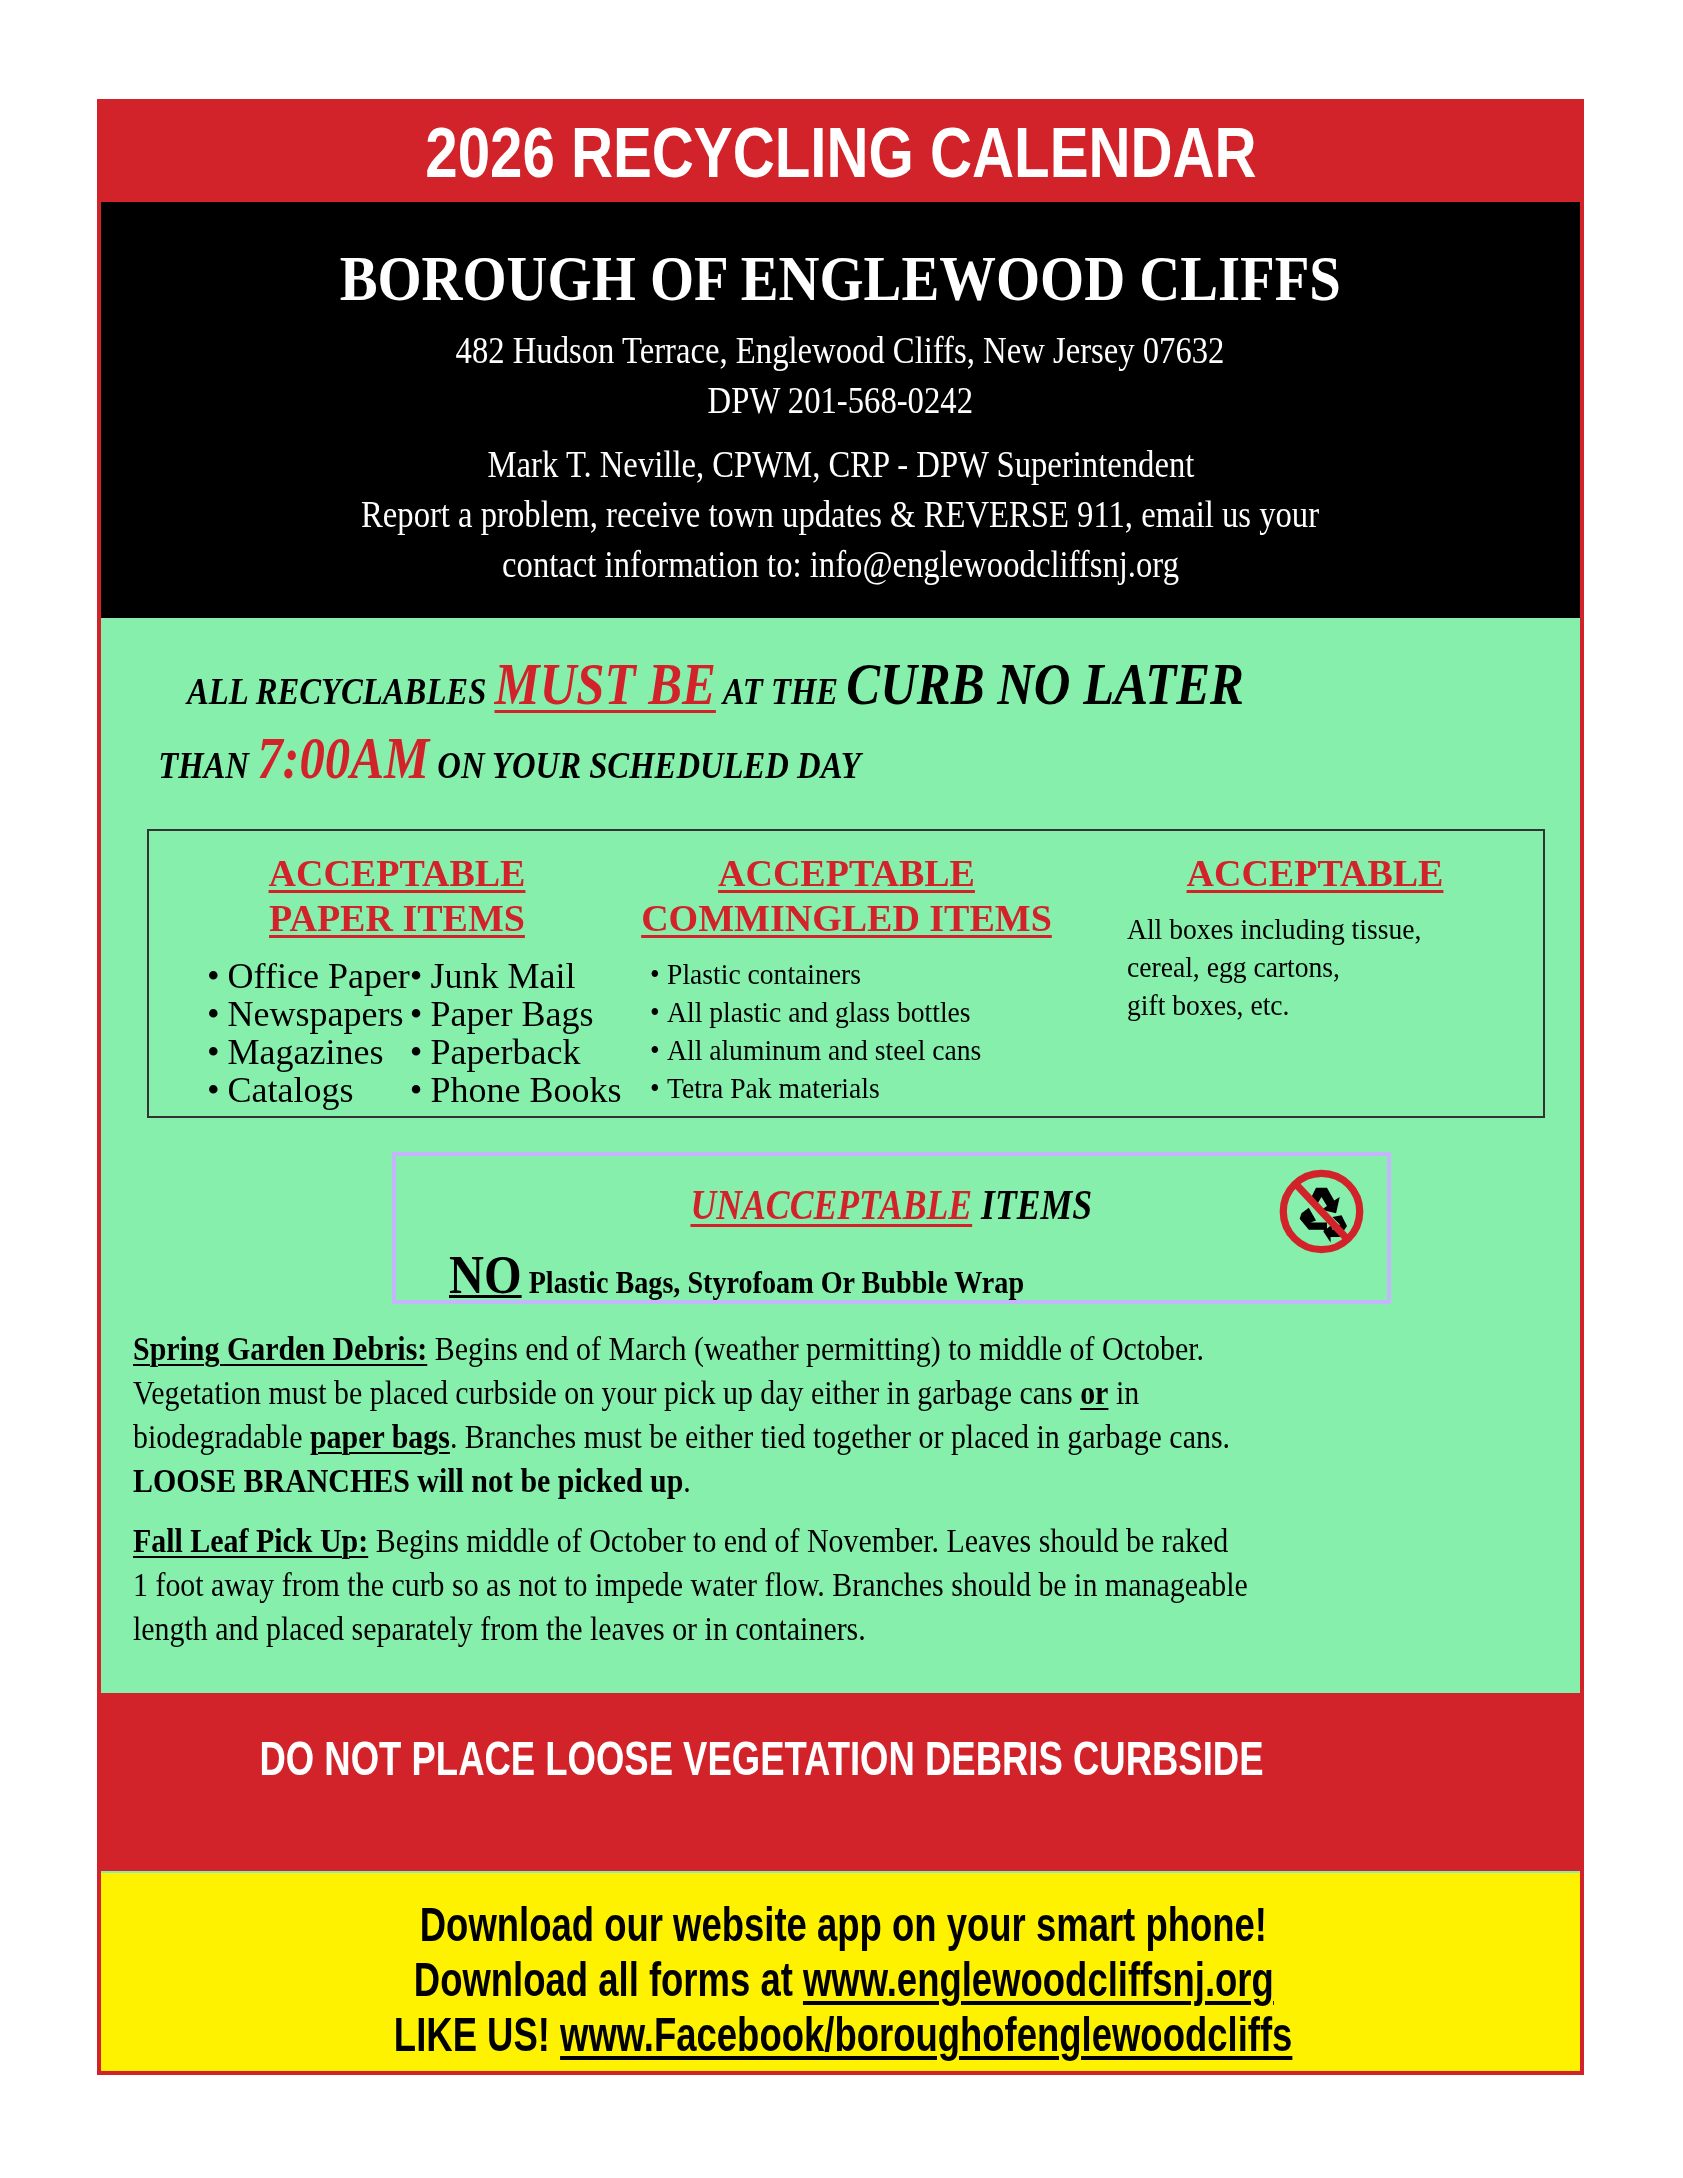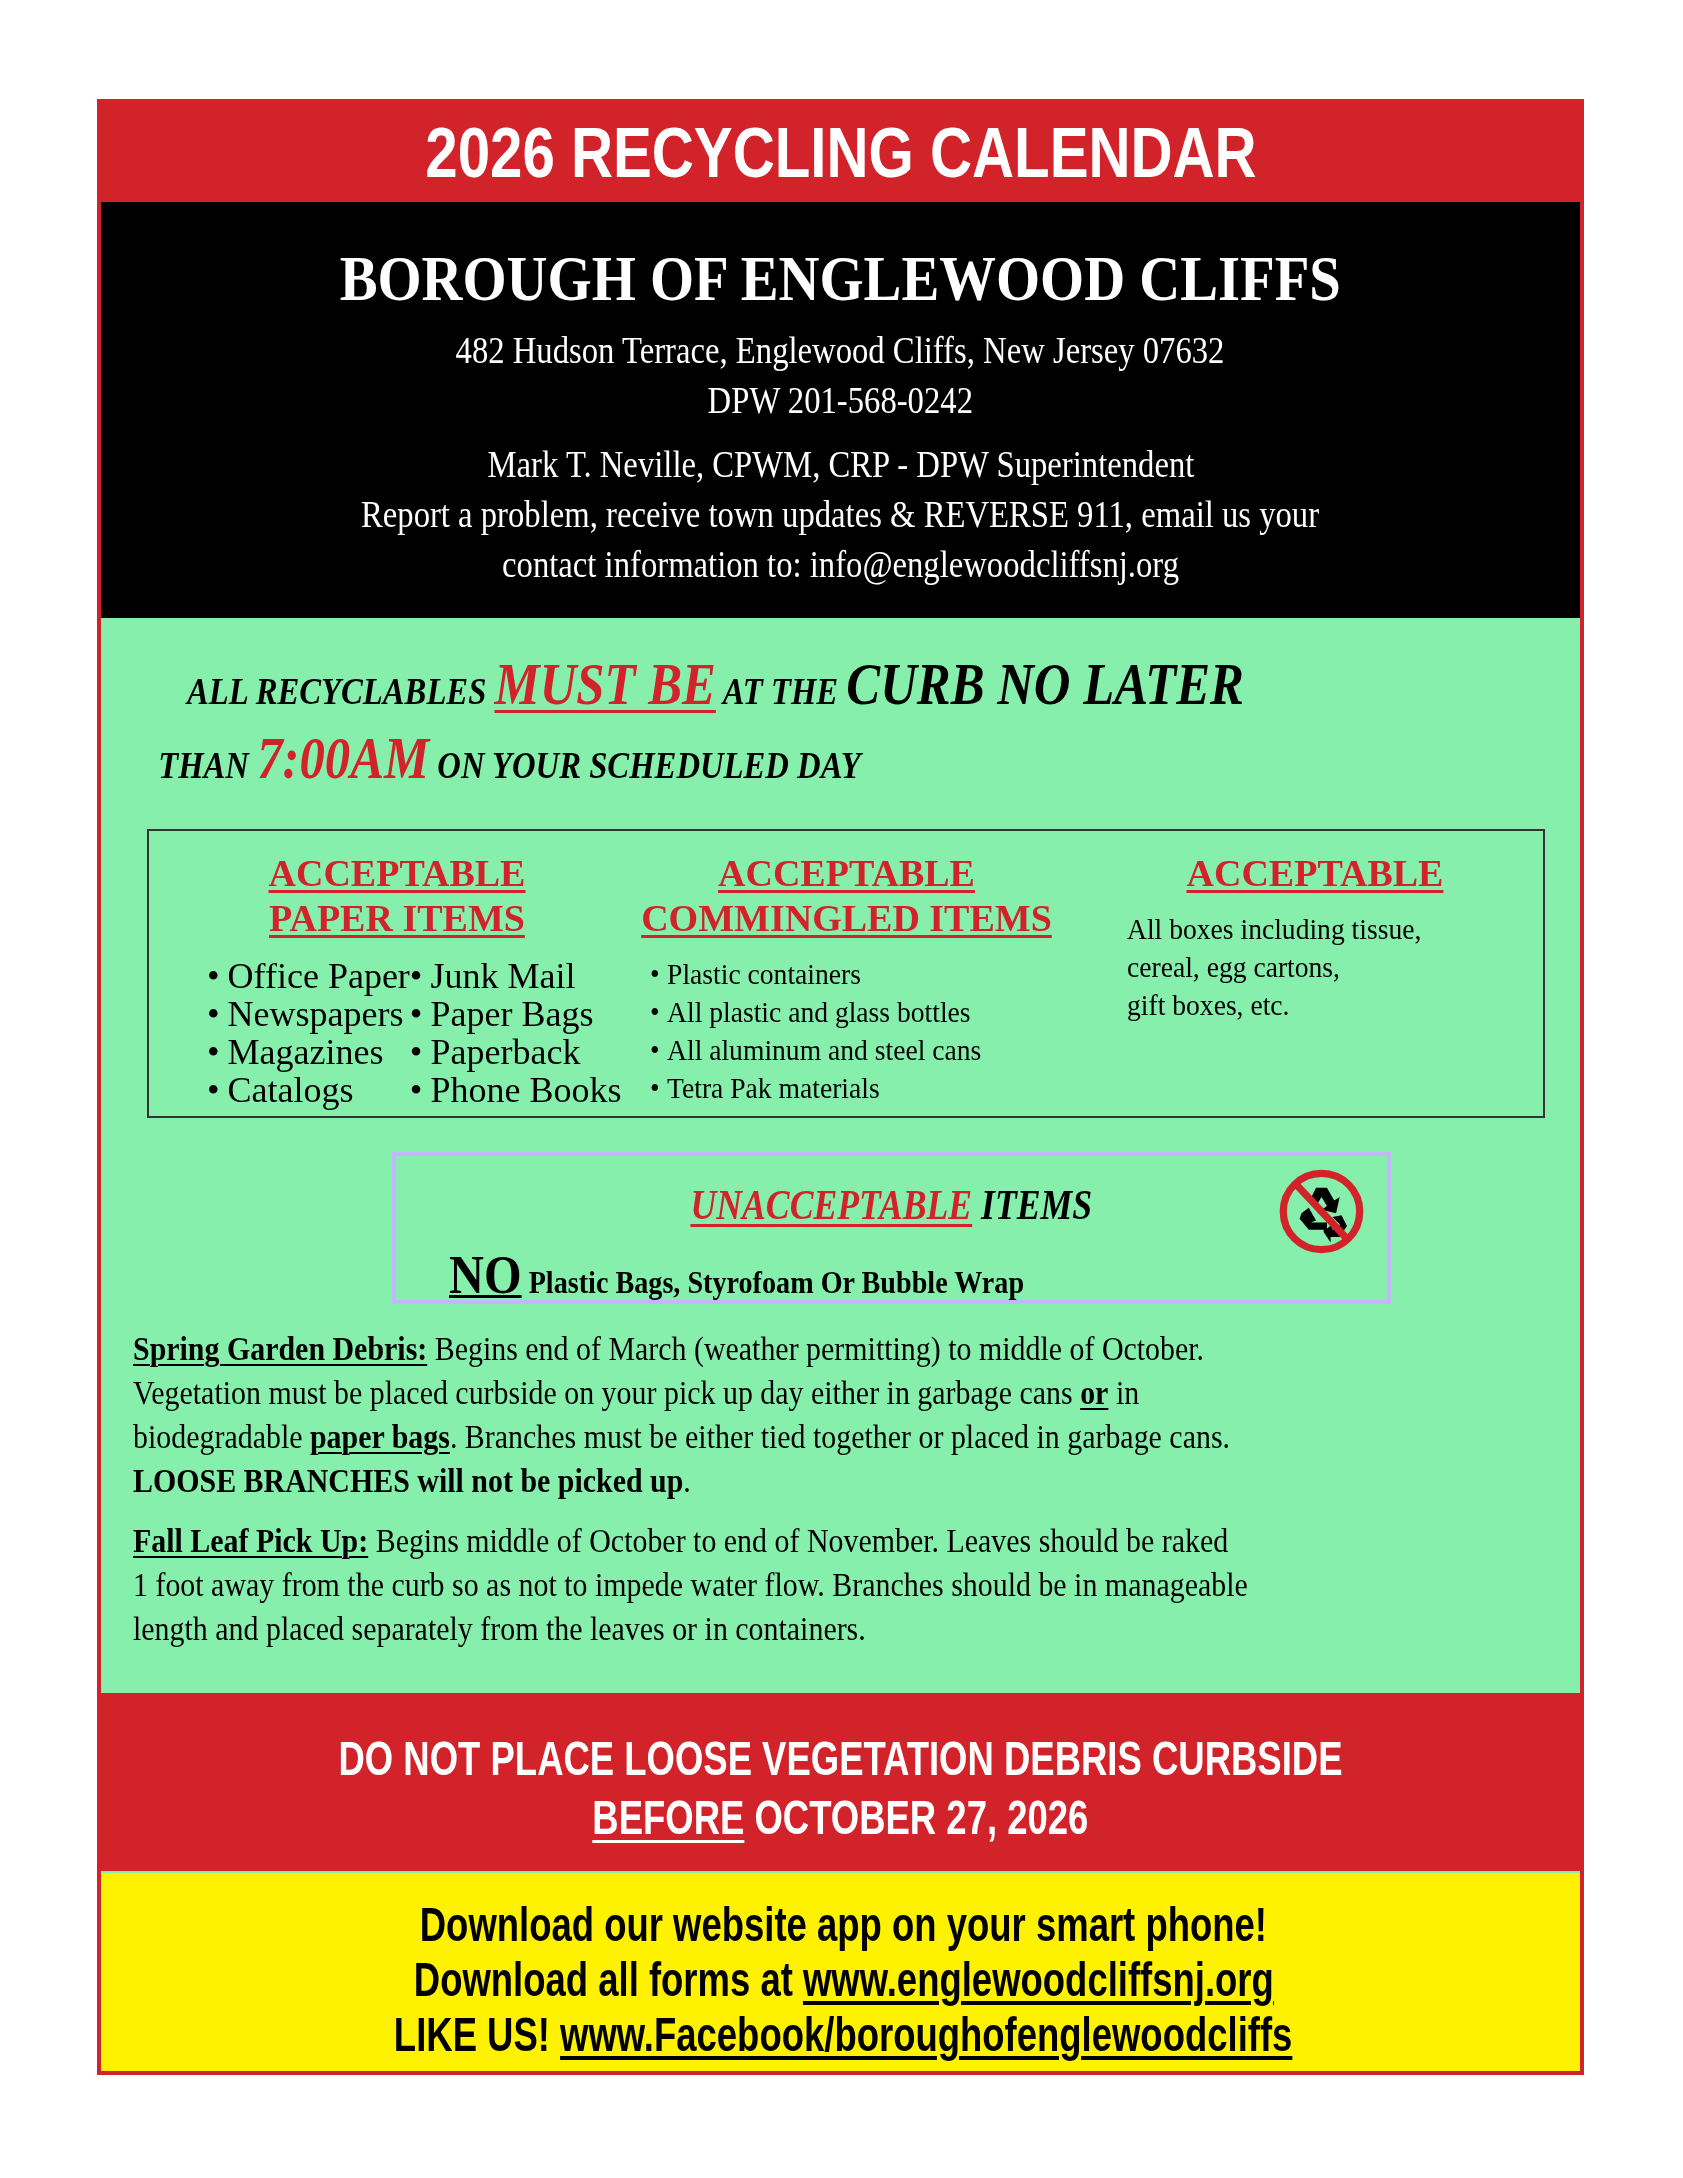--- a/index.html
+++ b/index.html
@@ -89,21 +89,21 @@
   .paragraphs {
     position: absolute; left: 32px; top: 1224px; width: 1426px;
     font-size: 34px; line-height: 44px;
   }
   .para { margin-bottom: 16px; }
   .para .line { white-space: nowrap; display: block; transform: scaleX(0.88); transform-origin: left; }
   .para b.ul2 { text-decoration: underline; text-decoration-thickness: 2px; text-underline-offset: 4px; }
 
   .red-band {
     position: absolute; left: 0; top: 1590px; width: 100%; height: 178px;
-    background: #d2232a; color: #fff; text-align: center;
+    background: #d2232a; color: #fff; text-align: left;
     font-family: "Liberation Sans", sans-serif; font-weight: bold; font-size: 48px;
   }
   .red-band .l { display: block; line-height: 59px; }
   .red-band .l1 { margin-top: 36px; }
   .red-band .inner { display:inline-block; transform: scaleX(0.76); }
   .red-band .ul { text-decoration-thickness: 3px; }
 
   .yellow-band {
     position: absolute; left: 0; top: 1770px; width: 100%; height: 198px;
     background: #fff200; color: #000; text-align: center;
@@ -216,21 +216,20 @@
     </div>
     <div class="para">
       <span class="line"><b class="ul2">Fall Leaf Pick Up:</b><span> Begins middle of October to end of November. Leaves should be raked</span></span>
       <span class="line">1 foot away from the curb so as not to impede water flow.  Branches should be in manageable</span>
       <span class="line">length and placed separately from the leaves or in containers.</span>
     </div>
   </div>
 
   <div class="red-band">
     <span class="l l1"><span class="inner">DO NOT PLACE LOOSE VEGETATION DEBRIS CURBSIDE</span></span>
-    <span class="l"><span class="inner"><span class="ul">BEFORE</span><span> OCTOBER 27, 2026</span></span></span>
   </div>
 
   <div class="yellow-band">
     <span class="l l1"><span class="inner">Download our website app on your smart phone!</span></span>
     <span class="l"><span class="inner"><span>Download all forms at </span><span class="ul">www.englewoodcliffsnj.org</span></span></span>
     <span class="l"><span class="inner"><span>LIKE US! </span><span class="ul">www.Facebook/boroughofenglewoodcliffs</span></span></span>
   </div>
 
 </div>
 

